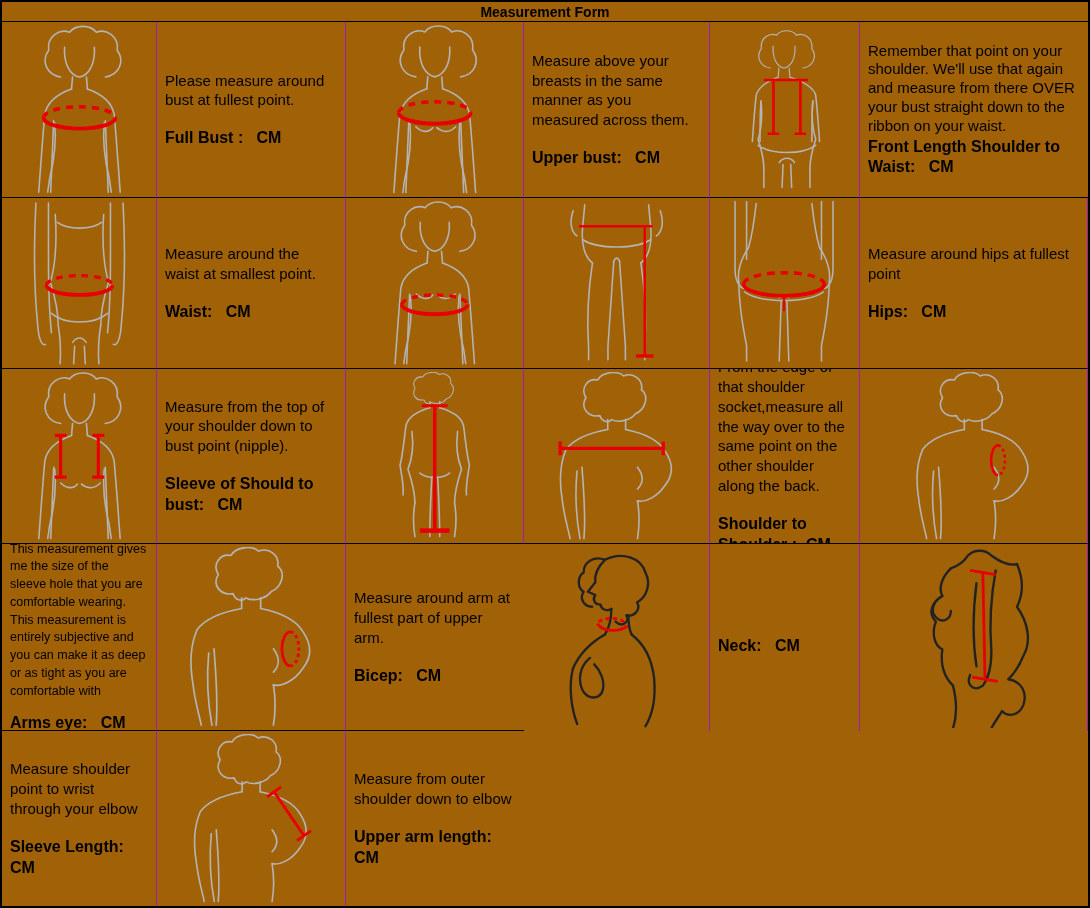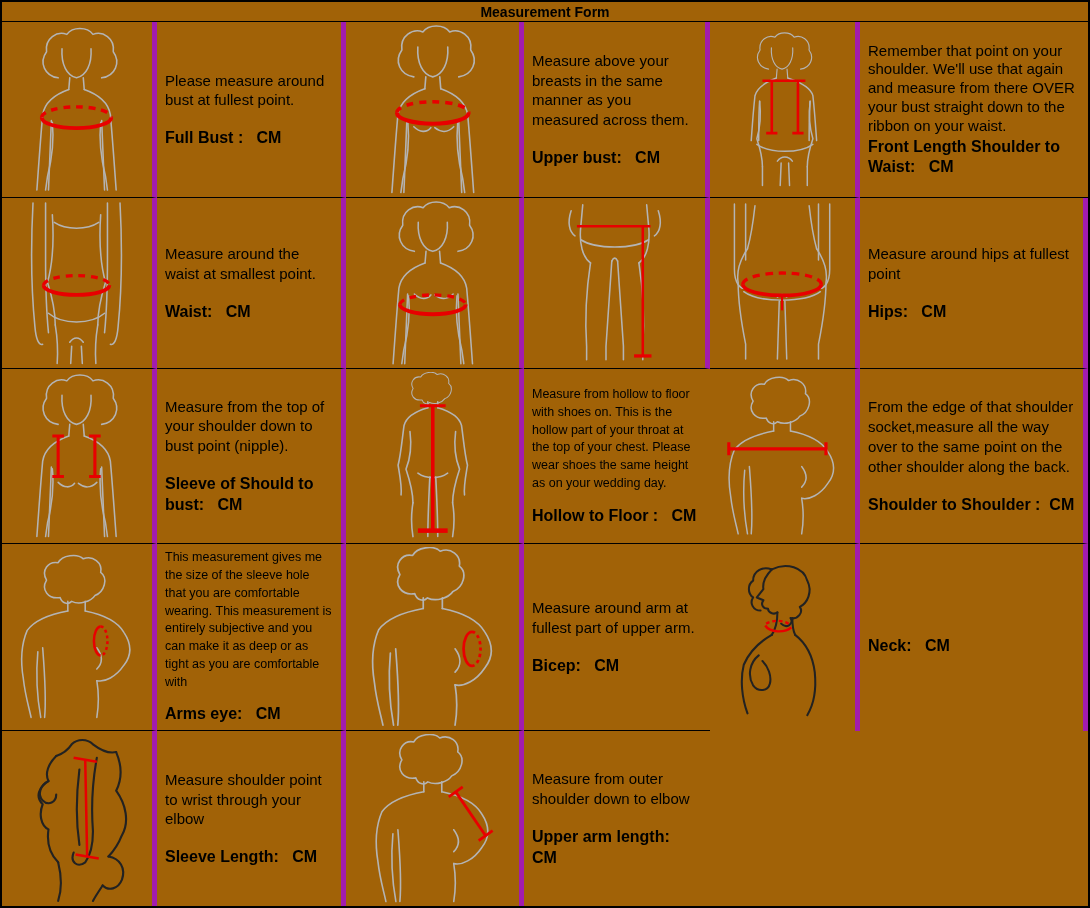--- a/index.html
+++ b/index.html
@@ -2,21 +2,21 @@
 <html><head>
 <meta charset="utf-8">
 <style>
   html,body{margin:0;padding:0;background:#fff;color:#000;
     font-family:"Liberation Sans","DejaVu Sans",sans-serif;}
   .form{width:1090px;height:908px;box-sizing:border-box;border:2px solid #000;
     display:grid;grid-template-columns:155px 189px 178px 186px 150px 1fr;
     grid-template-rows:20px 176px 171px 175px 187px 1fr;background:#a16207;}
   .header{grid-column:1/-1;display:flex;align-items:center;justify-content:center;
     font-weight:bold;font-size:14px;border-bottom:1px solid #000;}
-  .cell{box-sizing:border-box;border-right:5px solid #a21caf;border-bottom:1px solid #000;overflow:hidden;}
+  .cell{box-sizing:border-box;border-right:1px solid #a21caf;border-bottom:1px solid #000;overflow:hidden;}
   .c6{border-right:none;}
   .r5{border-bottom:none;}
   .icell{display:flex;align-items:center;justify-content:center;padding:1px;}
   .icell svg{width:98%;height:98%;}
   .tcell{display:flex;flex-direction:column;justify-content:center;
     padding:4px 8px;font-size:15px;line-height:1.32;}
   .tcell .label{font-weight:bold;font-size:16px;margin-top:17px;white-space:pre-wrap;}
   .tcell.tight{line-height:1.25;}
   .tcell.tight .label{margin-top:2px;}
   .tcell.small .body{font-size:12.5px;line-height:1.42;}
@@ -213,24 +213,20 @@
         <path d="M95,132 C97,144 97,154 95,166 M78,106 C79,126 80,146 80,166"></path>
         <path d="M60,102 C68,108 82,108 90,102"></path>
       </g>
       <g class="r">
         <path d="M62,34 L88,34" stroke-width="3"></path>
         <path d="M75,34 L75,160" stroke-width="3.6"></path>
         <path d="M60,160 L90,160" stroke-width="4.6"></path>
       </g>
     </svg>
   </div>
-  <div class="cell c6 tcell small">
-    <div class="body">Measure from hollow to floor with shoes on. This is the hollow part of your throat at the top of your chest. Please wear shoes the same height as on your wedding day.</div>
-    <div class="label">Hollow to Floor :   CM</div>
-  </div>
 
   <div class="cell icell">
     <svg viewBox="0 0 150 170" aria-label="back-figure-shoulder-to-shoulder-line">
       <use href="#gcurly"></use>
         <use href="#gback"></use>
       <g class="r" stroke-width="3.4">
         <path d="M18,77 L122,77"></path>
         <path d="M18,70 L18,84 M122,70 L122,84"></path>
       </g>
     </svg>

